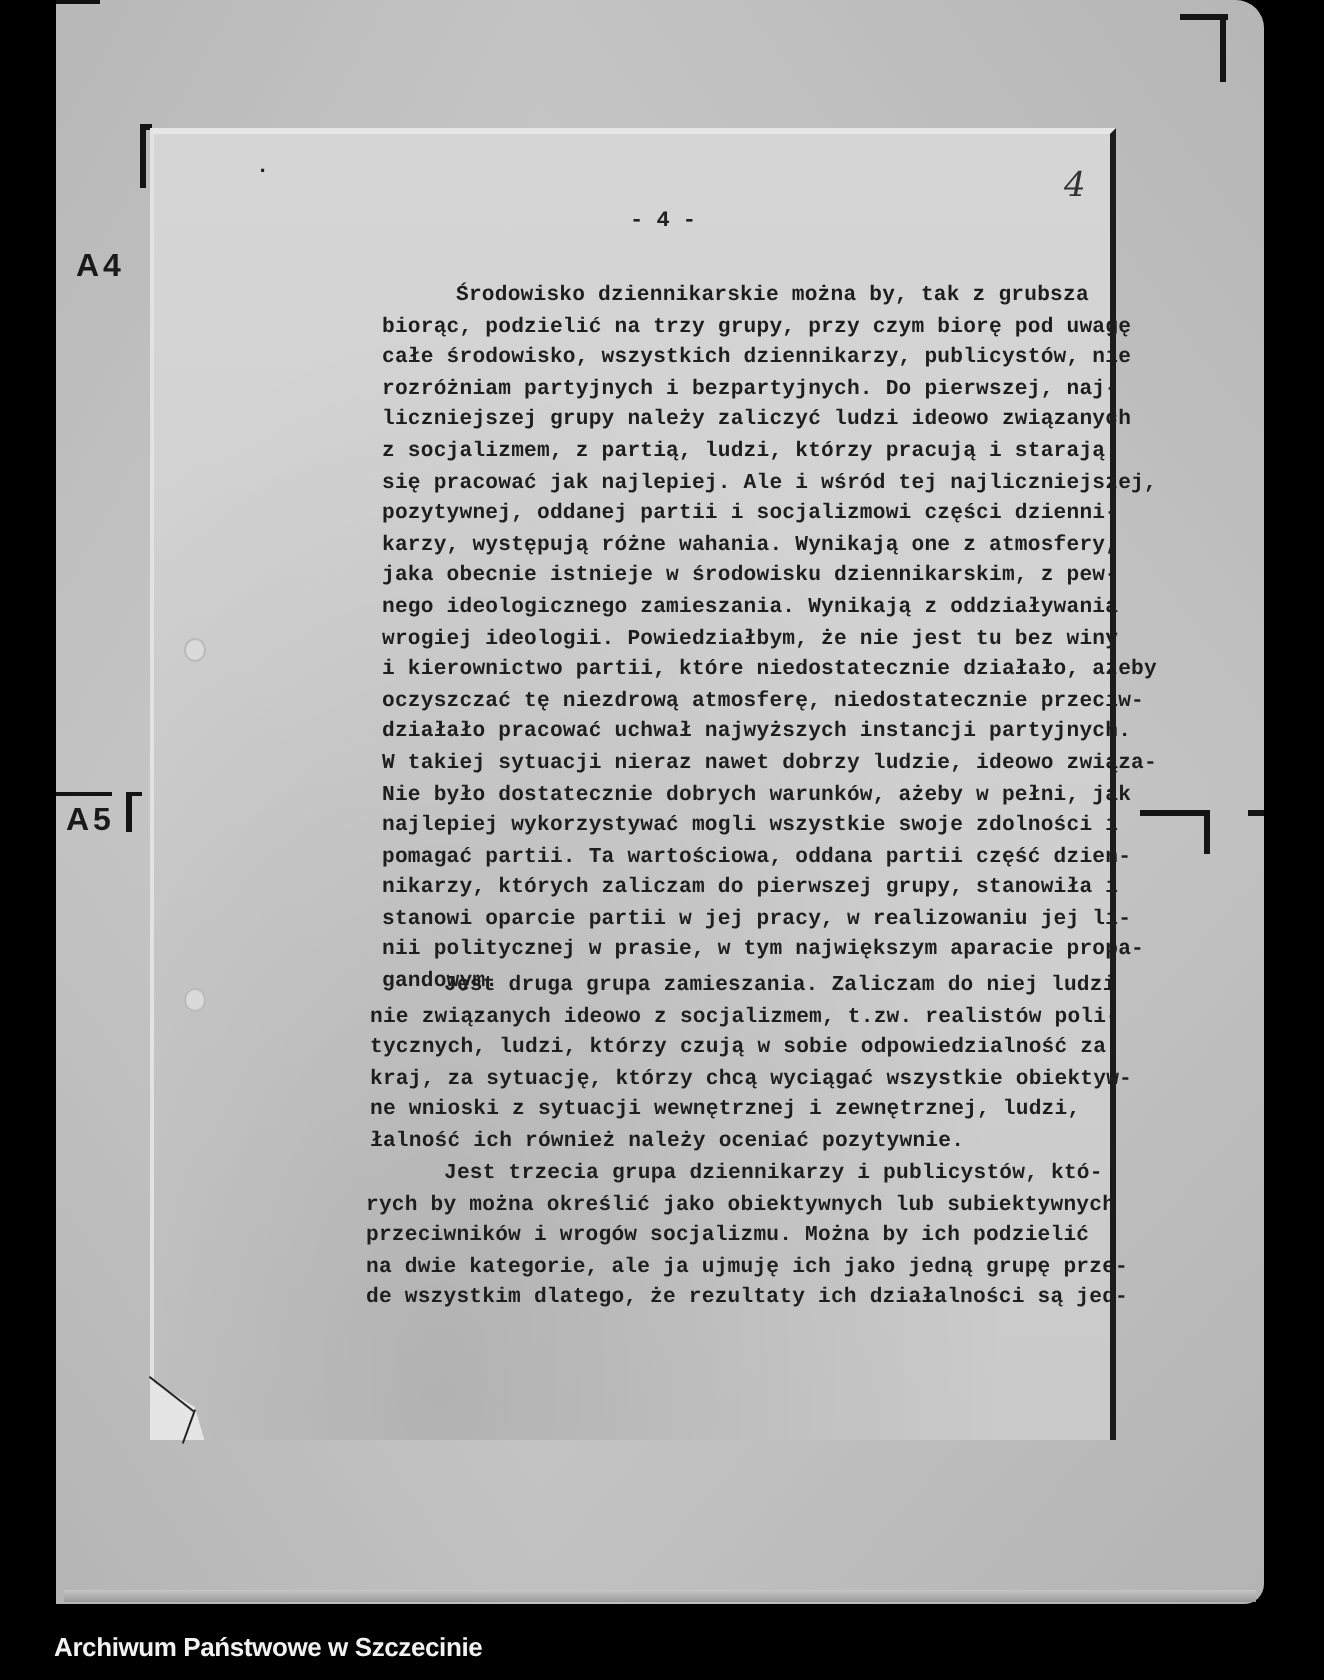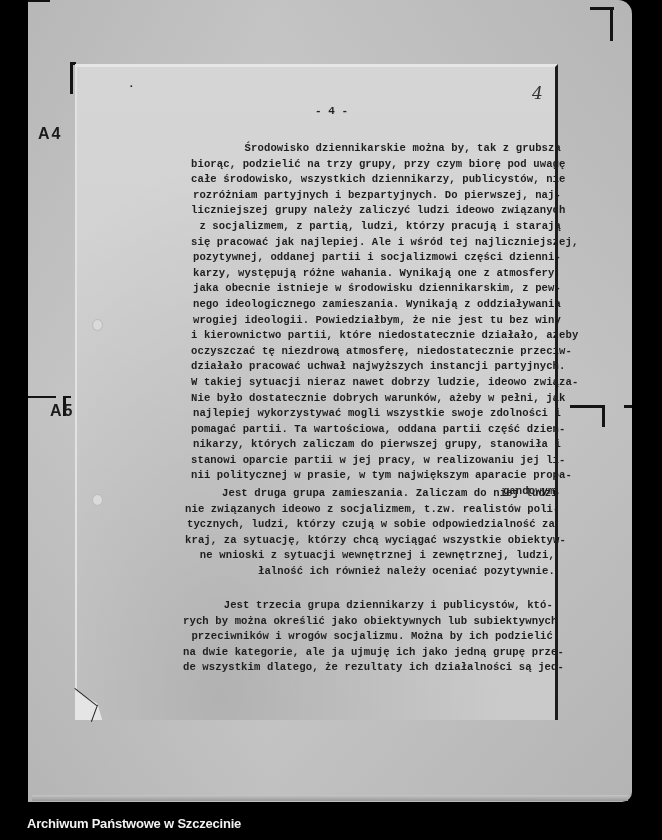--- a/index.html
+++ b/index.html
@@ -39,21 +39,21 @@
   }
   .handwritten {
     position:absolute; left:455px; top:16px; font-family:"DejaVu Serif", serif;
     font-style:italic; font-size:17px; color:#333;
   }
   .body-text {
     position:absolute; left:112px; top:72px; width:370px;
     font-size:10.6px; line-height:15.6px; color:#1e1e1e; font-weight:bold;
     letter-spacing:0.1px;
   }
-  .line { display:block; white-space:pre;text-align:right; }
+  .line { display:block; white-space:pre; }
   .bullet-dot { position:absolute; left:128px; top:78px; font-size:11px; font-weight:bold; color:#222; }
   .hole { position:absolute; width:9px; height:10px; border:1px solid #bbb; border-radius:50%; background:#dadada; }
   .fold {
     position:absolute; left:75px; top:690px; width:32px; height:30px;
     background:#e5e5e5;
     clip-path:polygon(0 0, 70% 45%, 85% 100%, 0 100%);
   }
   .fold-line { position:absolute; background:#222; transform-origin:0 0; }
   .footer {
     position:absolute; left:3px; top:816px;
@@ -77,21 +77,21 @@
 
 <div class="mark" style="left:63px;top:396px;width:3px;height:20px;"></div>
 <div class="mark" style="left:63px;top:396px;width:8px;height:2px;"></div>
 <div class="mark" style="left:28px;top:396px;width:28px;height:2px;"></div>
 
 <div class="mark" style="left:570px;top:405px;width:35px;height:3px;"></div>
 <div class="mark" style="left:602px;top:405px;width:3px;height:22px;"></div>
 <div class="mark" style="left:624px;top:405px;width:8px;height:3px;"></div>
 
 <div class="label" style="left:38px;top:80px;margin-top:45px;">A4</div>
-<div class="label" style="left:50px;top:402px;text-align:center;">A5</div>
+<div class="label" style="left:33px;top:402px;text-align:center;">A5</div>
 
 <div class="page">
   <div class="page-num">- 4 -</div>
   <div class="handwritten">4</div>
 </div>
 
 <div class="hole" style="left:92px;top:319px;"></div>
 <div class="hole" style="left:92px;top:494px;"></div>
 
 <div class="bullet-dot">.</div>
@@ -127,21 +127,21 @@
 
 <div class="body-text" style="left:185px;top:486px;width:370px;">
   <span class="line" style="padding-left:37px;">Jest druga grupa zamieszania. Zaliczam do niej ludzi</span>
   <span class="line">nie związanych ideowo z socjalizmem, t.zw. realistów poli-</span>
   <span class="line">tycznych, ludzi, którzy czują w sobie odpowiedzialność za</span>
   <span class="line">kraj, za sytuację, którzy chcą wyciągać wszystkie obiektyw-</span>
   <span class="line">ne wnioski z sytuacji wewnętrznej i zewnętrznej, ludzi,</span>
   <span class="line">łalność ich również należy oceniać pozytywnie.</span>
 </div>
 
-<div class="body-text" style="left:183px;top:598px;width:370px;">
+<div class="body-text" style="left:183px;top:580px;width:370px;">
   <span class="line" style="padding-left:39px;">Jest trzecia grupa dziennikarzy i publicystów, któ-</span>
   <span class="line">rych by można określić jako obiektywnych lub subiektywnych</span>
   <span class="line">przeciwników i wrogów socjalizmu. Można by ich podzielić</span>
   <span class="line">na dwie kategorie, ale ja ujmuję ich jako jedną grupę prze-</span>
   <span class="line">de wszystkim dlatego, że rezultaty ich działalności są jed-</span>
 </div>
 
 <div class="fold"></div>
 <div class="fold-line" style="left:75px;top:688px;width:28px;height:1px;transform:rotate(38deg);"></div>
 <div class="fold-line" style="left:98px;top:705px;width:18px;height:1px;transform:rotate(110deg);"></div>

